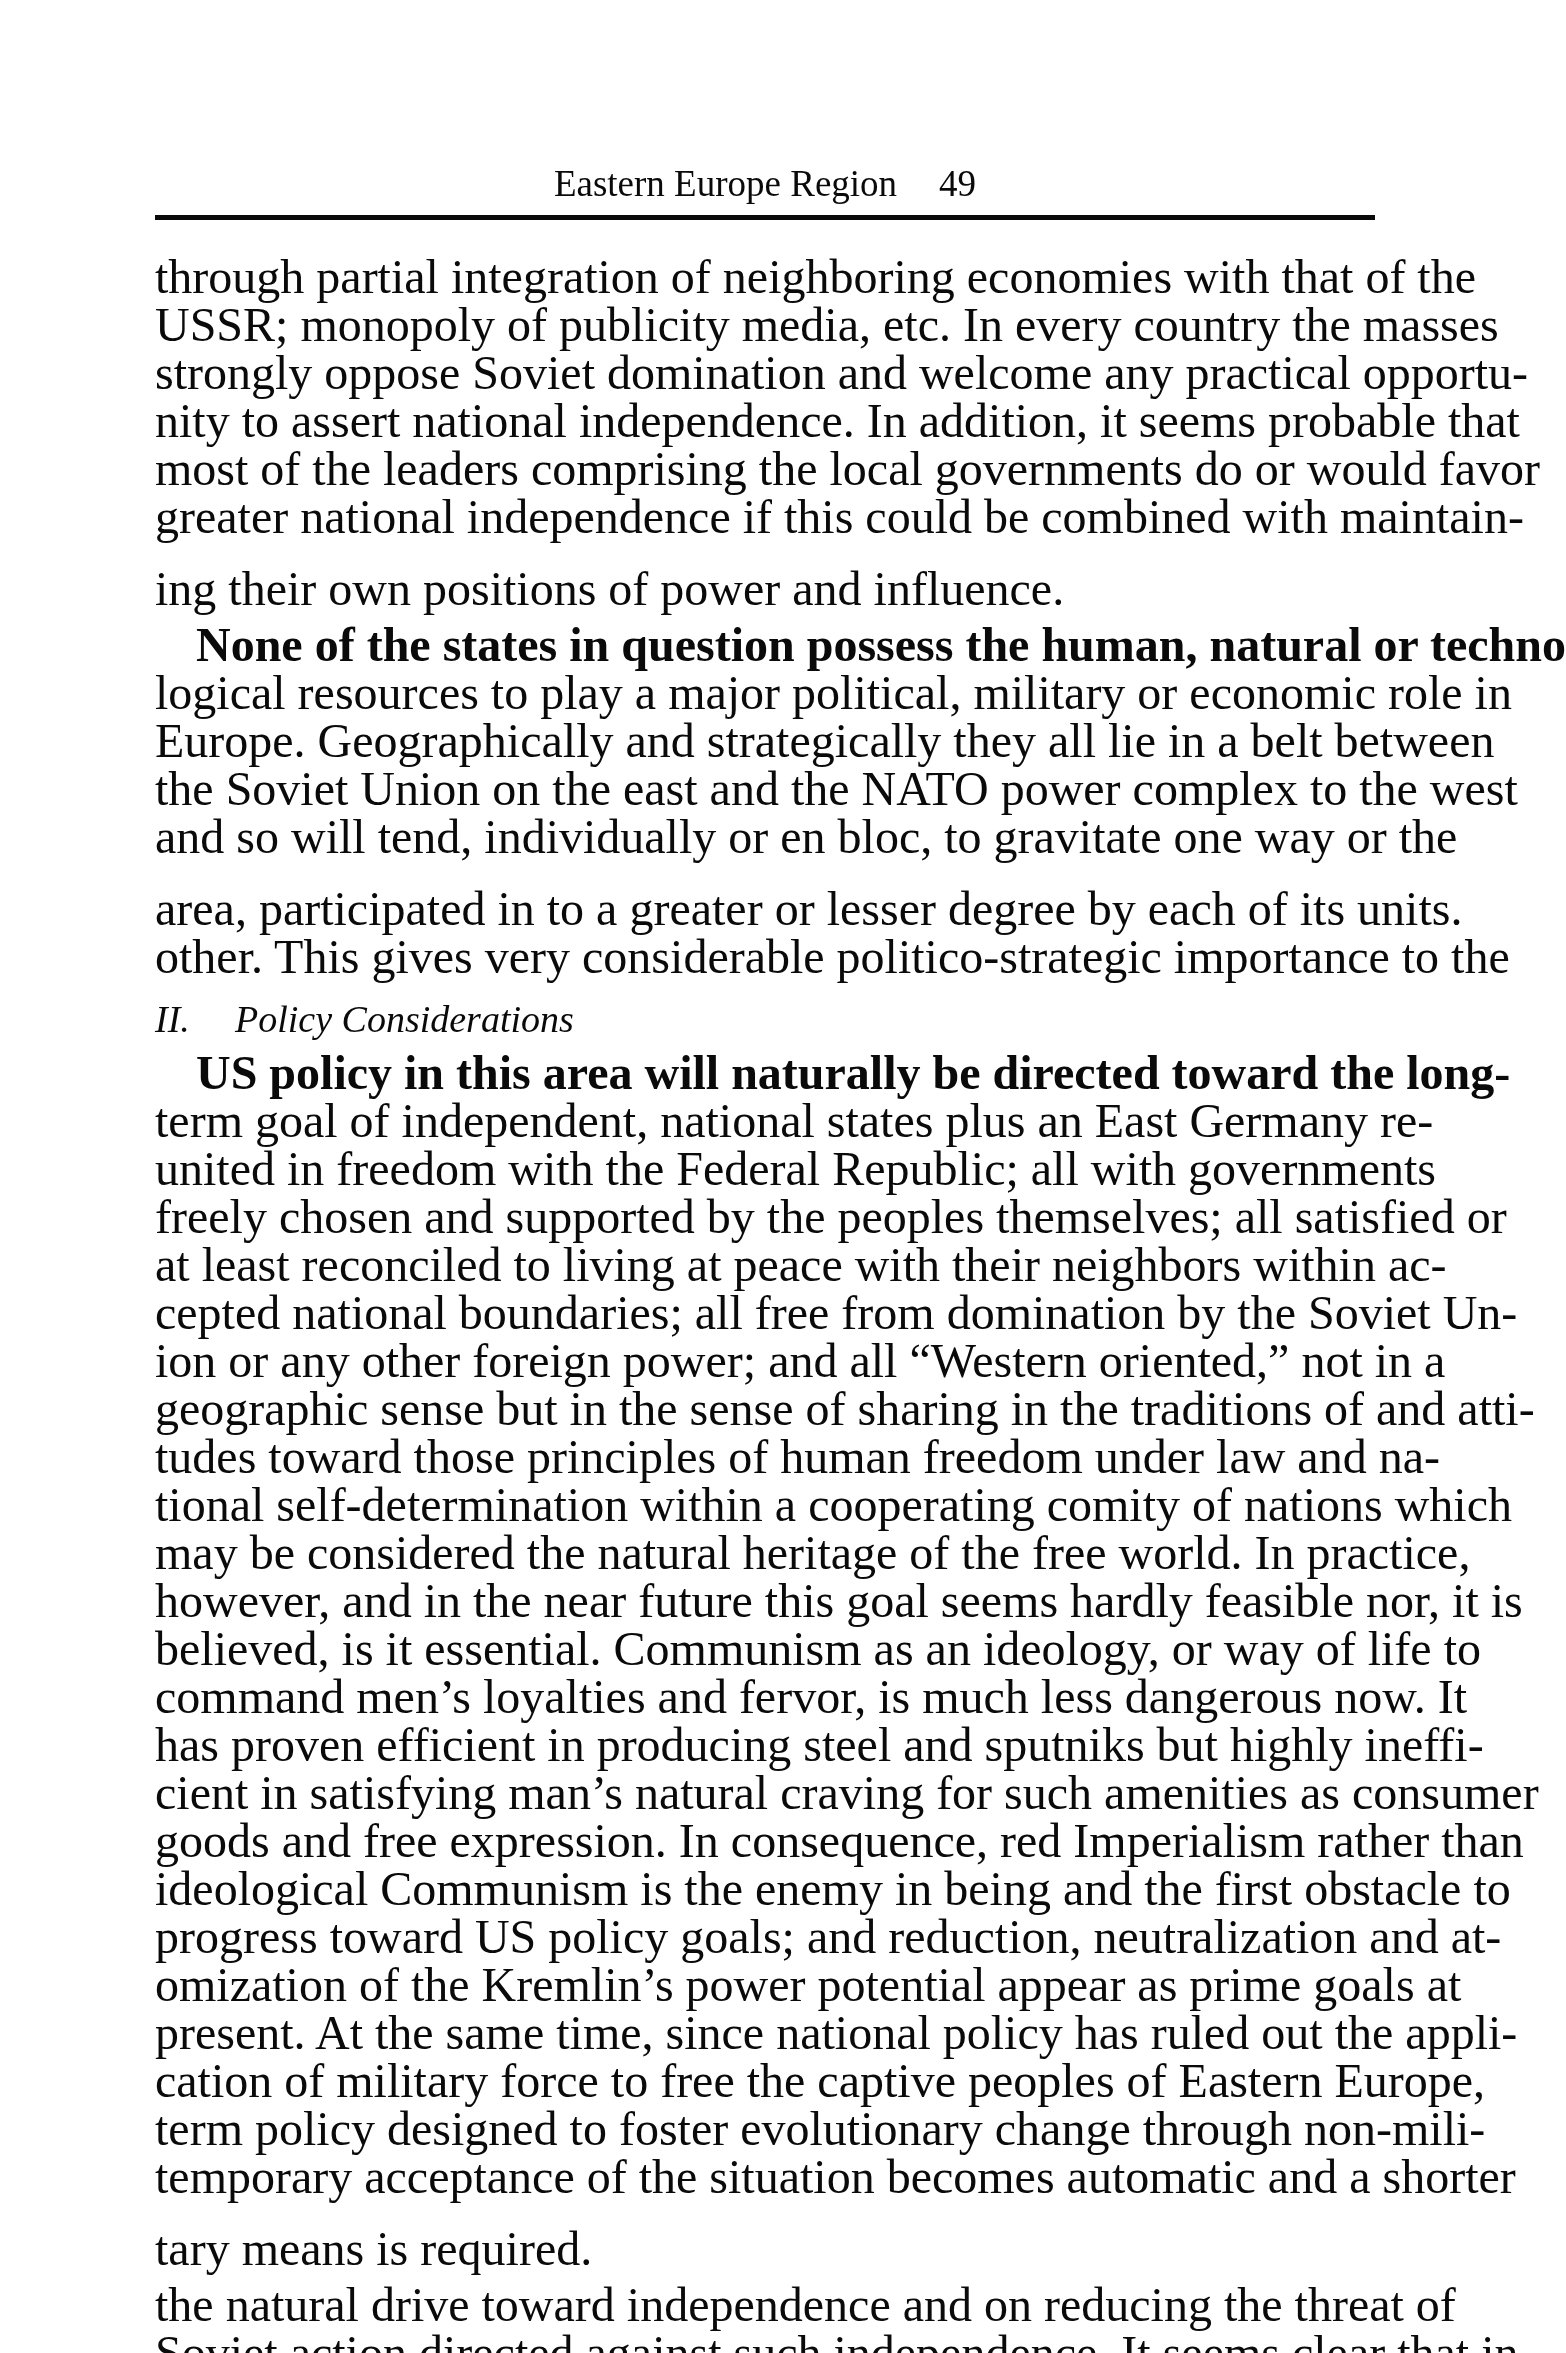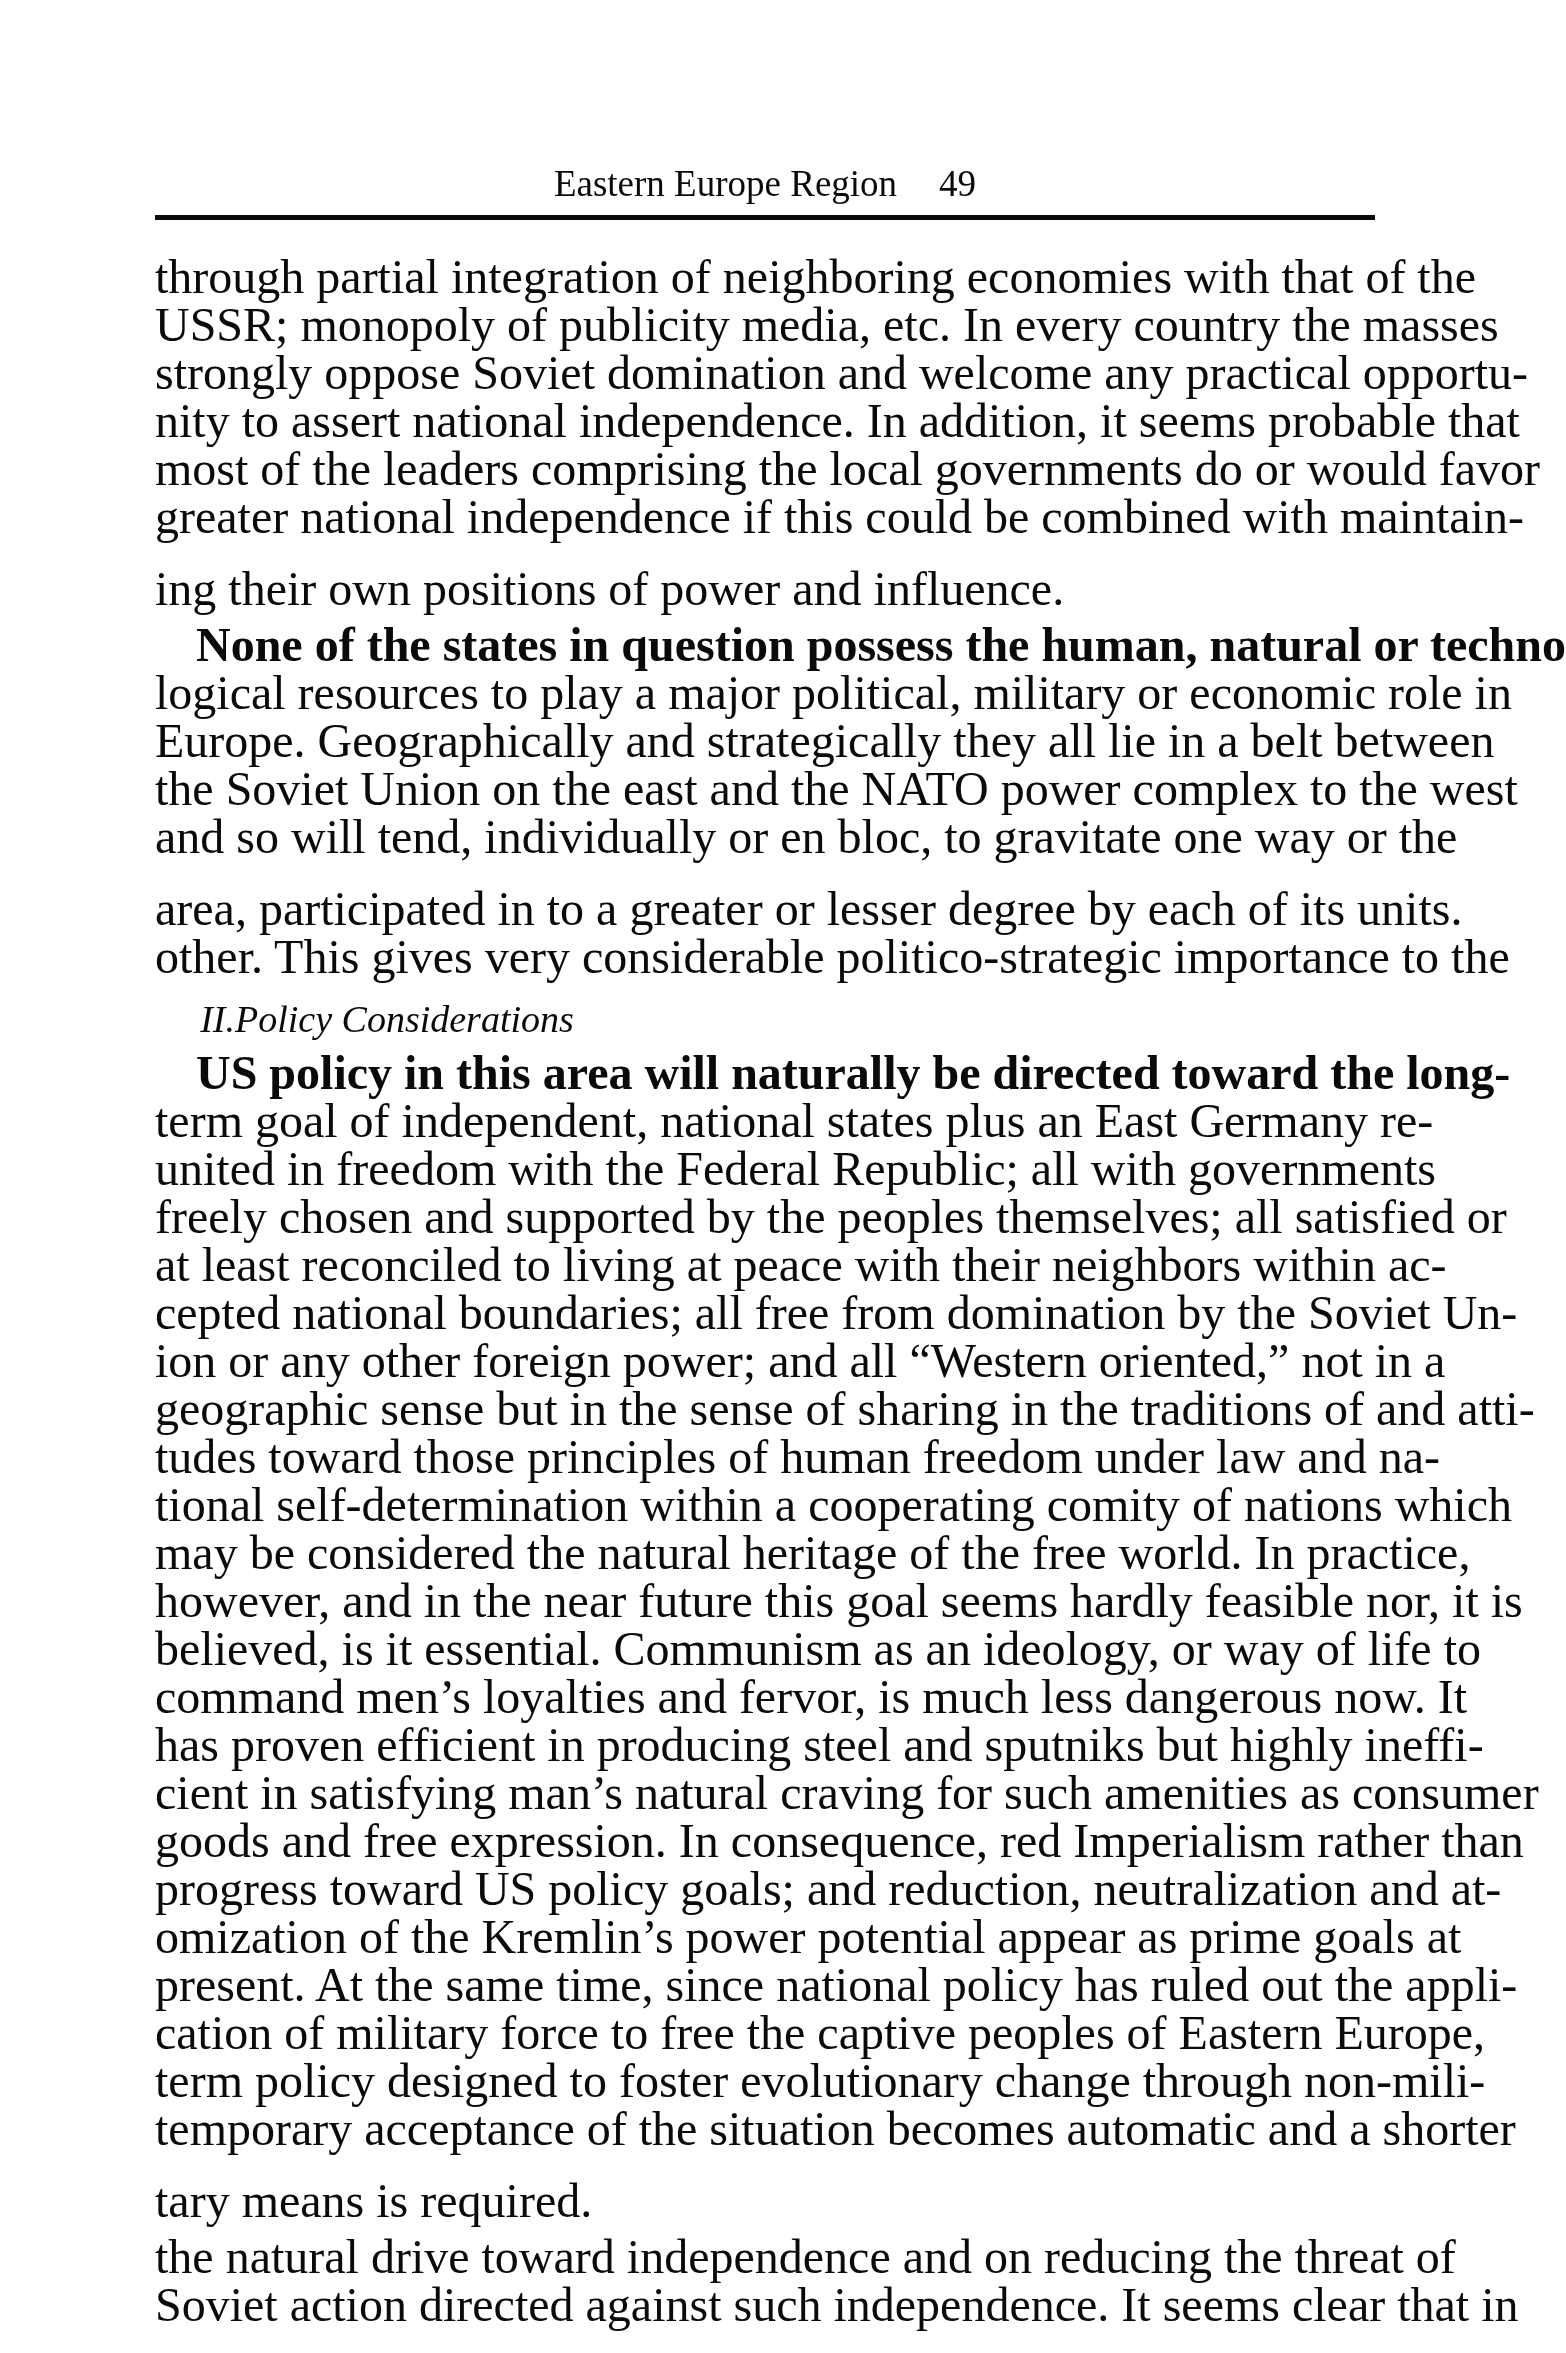--- a/index.html
+++ b/index.html
@@ -11,21 +11,21 @@
   .running-head .title { display: inline-block; }
   .running-head .pgno { display: inline-block; margin-left: 42px; }
   .rule { position: absolute; left: 155px; top: 215px; width: 1220px; height: 4.7px; background: #0a0a0a; }
   .body { position: absolute; left: 155px; top: 253px; width: 1220px; }
   .line { font-size: 48px; line-height: 48px; height: 48px; white-space: nowrap;
           text-align: justify; text-align-last: justify; overflow: visible; }
   .line.last { text-align-last: left; margin-top: 24px; }
   .line.indent { padding-left: 41px; font-weight: bold; }
   .gap { height: 7.5px; }
   .heading { font-size: 38px; line-height: 48px; height: 48px; font-style: italic; margin-top: 6.6px; margin-bottom: 6.6px; }
-  .heading .num { display: inline-block; width: 80px; text-align: right; }
+  .heading .num { display: inline-block; width: 80px; }
 </style>
 </head>
 <body>
 
 <div class="page">
   <div class="running-head">
     <span class="title">Eastern Europe Region</span><span class="pgno">49</span>
   </div>
   <div class="rule"></div>
 
@@ -62,20 +62,21 @@
         <div class="line">geographic sense but in the sense of sharing in the traditions of and atti-</div>
         <div class="line">tudes toward those principles of human freedom under law and na-</div>
         <div class="line">tional self-determination within a cooperating comity of nations which</div>
         <div class="line">may be considered the natural heritage of the free world. In practice,</div>
         <div class="line">however, and in the near future this goal seems hardly feasible nor, it is</div>
         <div class="line">believed, is it essential. Communism as an ideology, or way of life to</div>
         <div class="line">command men’s loyalties and fervor, is much less dangerous now. It</div>
         <div class="line">has proven efficient in producing steel and sputniks but highly ineffi-</div>
         <div class="line">cient in satisfying man’s natural craving for such amenities as consumer</div>
         <div class="line">goods and free expression. In consequence, red Imperialism rather than</div>
+        <div class="line">ideological Communism is the enemy in being and the first obstacle to</div>
         <div class="line">progress toward US policy goals; and reduction, neutralization and at-</div>
         <div class="line">omization of the Kremlin’s power potential appear as prime goals at</div>
         <div class="line">present. At the same time, since national policy has ruled out the appli-</div>
         <div class="line">cation of military force to free the captive peoples of Eastern Europe,</div>
         <div class="line">term policy designed to foster evolutionary change through non-mili-</div>
         <div class="line">temporary acceptance of the situation becomes automatic and a shorter</div>
         <div class="line last">tary means is required.</div>
       </div>
       <div class="gap"></div>
       <div>

